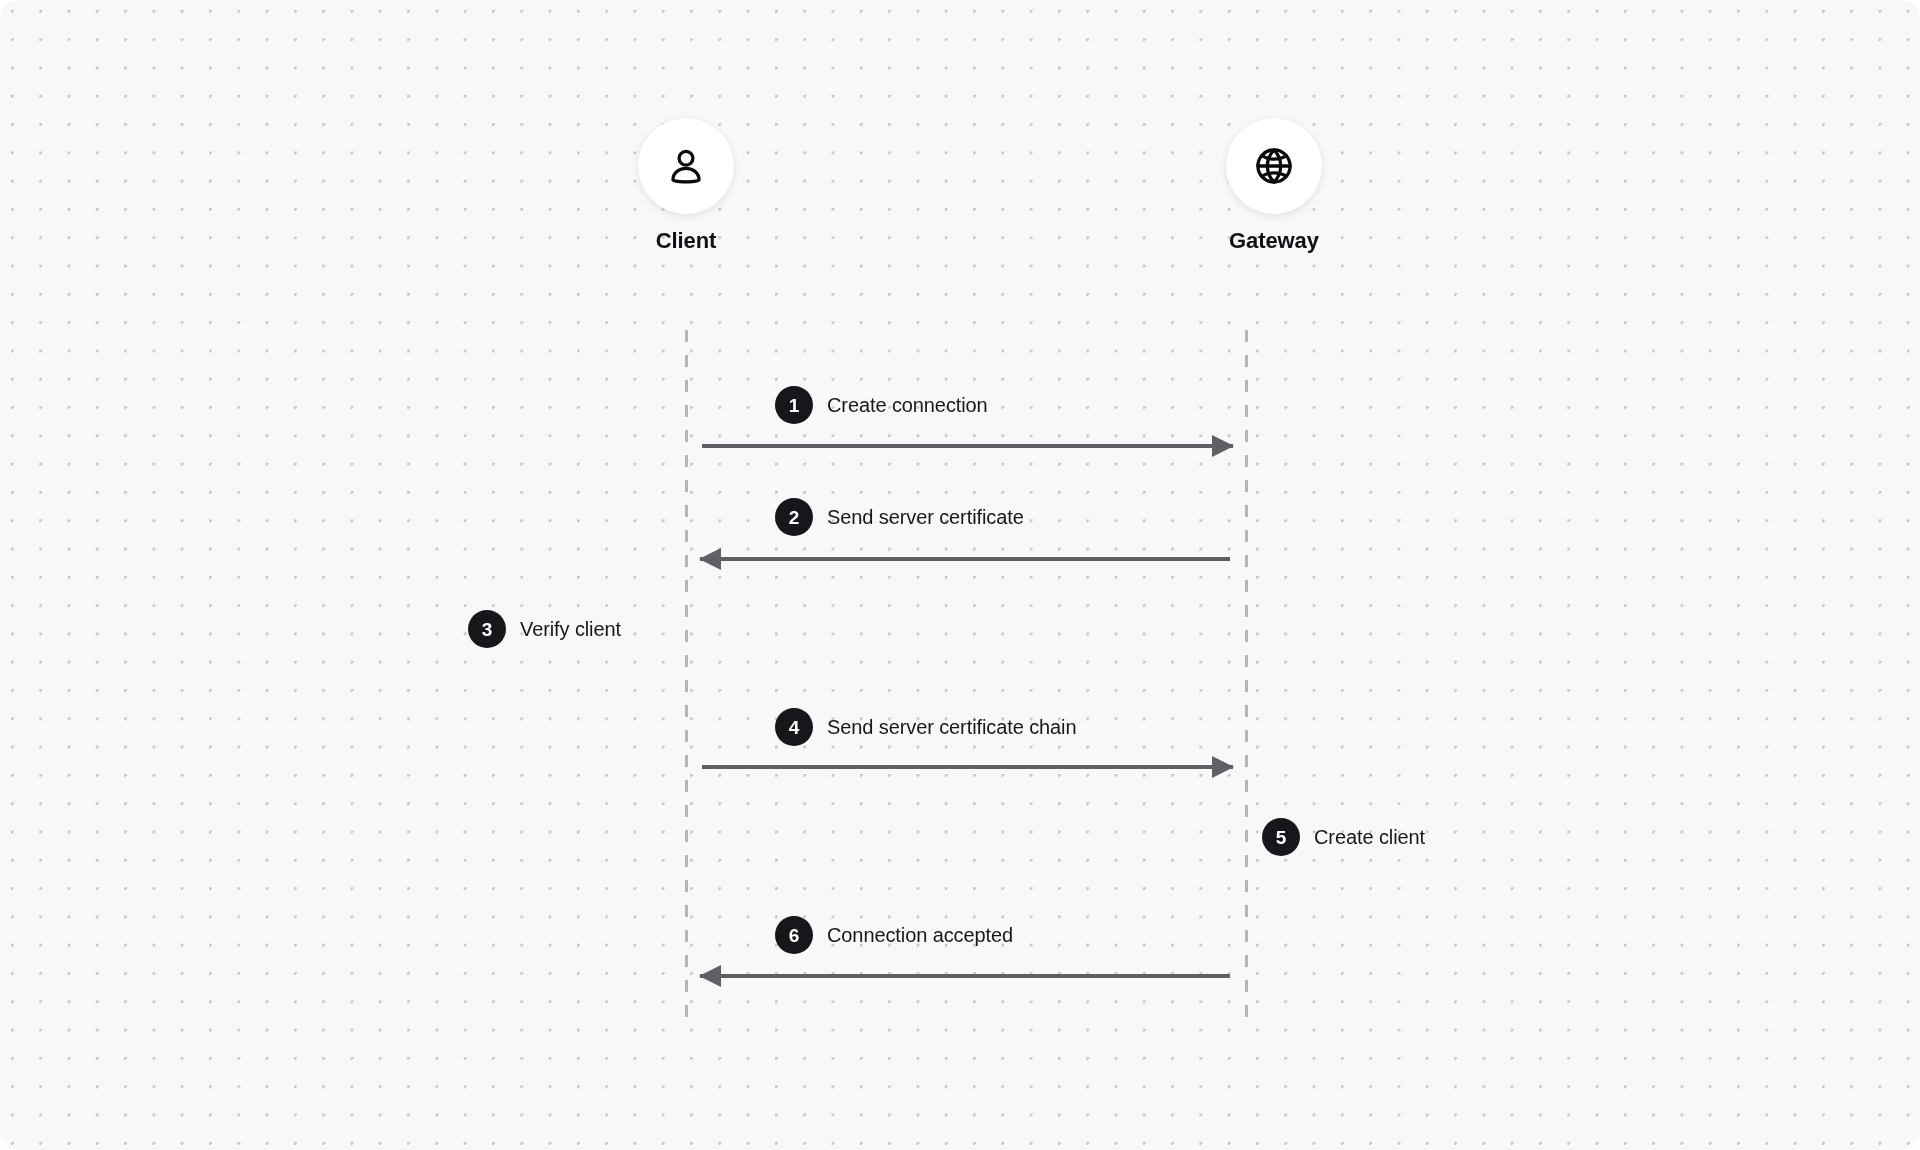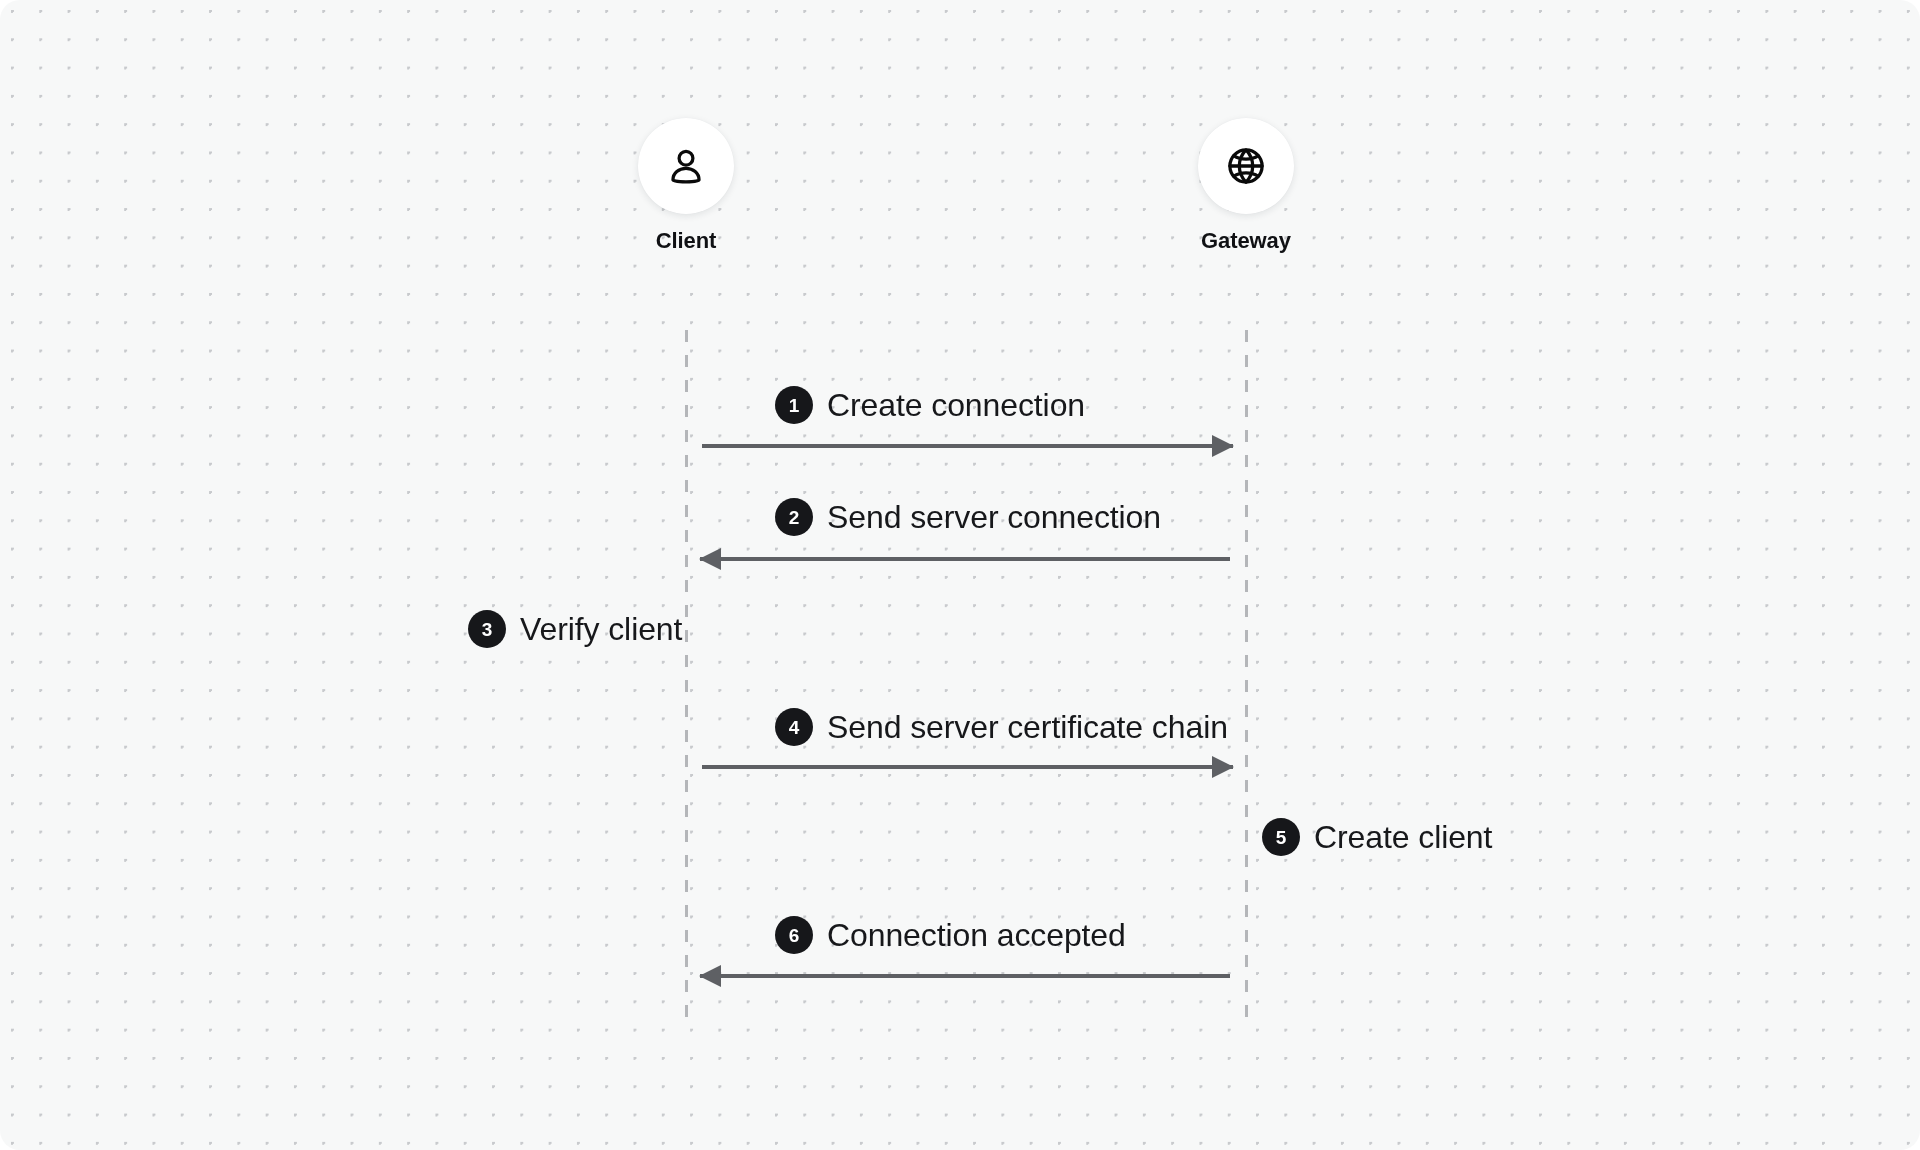--- a/index.html
+++ b/index.html
@@ -111,21 +111,21 @@
     color: #ffffff;
     font-size: 19px;
     font-weight: bold;
     display: flex;
     align-items: center;
     justify-content: center;
     line-height: 1;
   }
   .step-label {
     margin-left: 14px;
-    font-size: 32px;
+    font-size: 20px;
     color: #17181b;
     letter-spacing: -0.1px;
   }
 </style>
 </head>
 <body>
 
 <div id="canvas">
 
   <div class="participant" style="left:576px;">
@@ -133,21 +133,21 @@
       <span>
         <svg width="46" height="46" viewBox="0 0 24 24" fill="none" stroke="#0a0a0a" stroke-width="1.7" stroke-linecap="round" stroke-linejoin="round">
           <circle cx="12" cy="8" r="3.6"></circle>
           <path d="M5.2 19.2c0-3.6 3.1-6 6.8-6s6.8 2.4 6.8 6c0 .5-1.6 1.1-6.8 1.1s-6.8-.6-6.8-1.1z"></path>
         </svg>
       </span>
     </div>
     <div class="participant-label">Client</div>
   </div>
 
-  <div class="participant" style="left:1136px;">
+  <div class="participant" style="left:1164px;">
     <div class="avatar">
       <span>
         <svg width="46" height="46" viewBox="0 0 24 24" fill="none" stroke="#0a0a0a" stroke-width="1.7" stroke-linecap="round" stroke-linejoin="round">
           <circle cx="12" cy="12" r="8.4"></circle>
           <path d="M3.6 12h16.8"></path>
           <path d="M12 3.6c2.3 2.4 3.5 5.3 3.5 8.4s-1.2 6-3.5 8.4c-2.3-2.4-3.5-5.3-3.5-8.4s1.2-6 3.5-8.4z"></path>
           <path d="M5.6 6.6c1.8 1.2 4 1.8 6.4 1.8s4.6-.6 6.4-1.8"></path>
           <path d="M5.6 17.4c1.8-1.2 4-1.8 6.4-1.8s4.6.6 6.4 1.8"></path>
         </svg>
       </span>
@@ -162,21 +162,21 @@
     <div class="badge">1</div>
     <div class="step-label">Create connection</div>
   </div>
   <div class="msg" style="left:702px; top:444px; width:531px;">
     <div class="msg-line" style="width:531px;"></div>
     <div class="arrowhead right"></div>
   </div>
 
   <div class="step" style="left:775px; top:498px;">
     <div class="badge">2</div>
-    <div class="step-label">Send server connection</div>
+    <div class="step-label">Send server certificate</div>
   </div>
   <div class="msg" style="left:700px; top:557px; width:530px;">
     <div class="msg-line" style="width:530px;"></div>
     <div class="arrowhead left"></div>
   </div>
 
   <div class="step" style="left:468px; top:610px;">
     <div class="badge">3</div>
     <div class="step-label">Verify client</div>
   </div>

